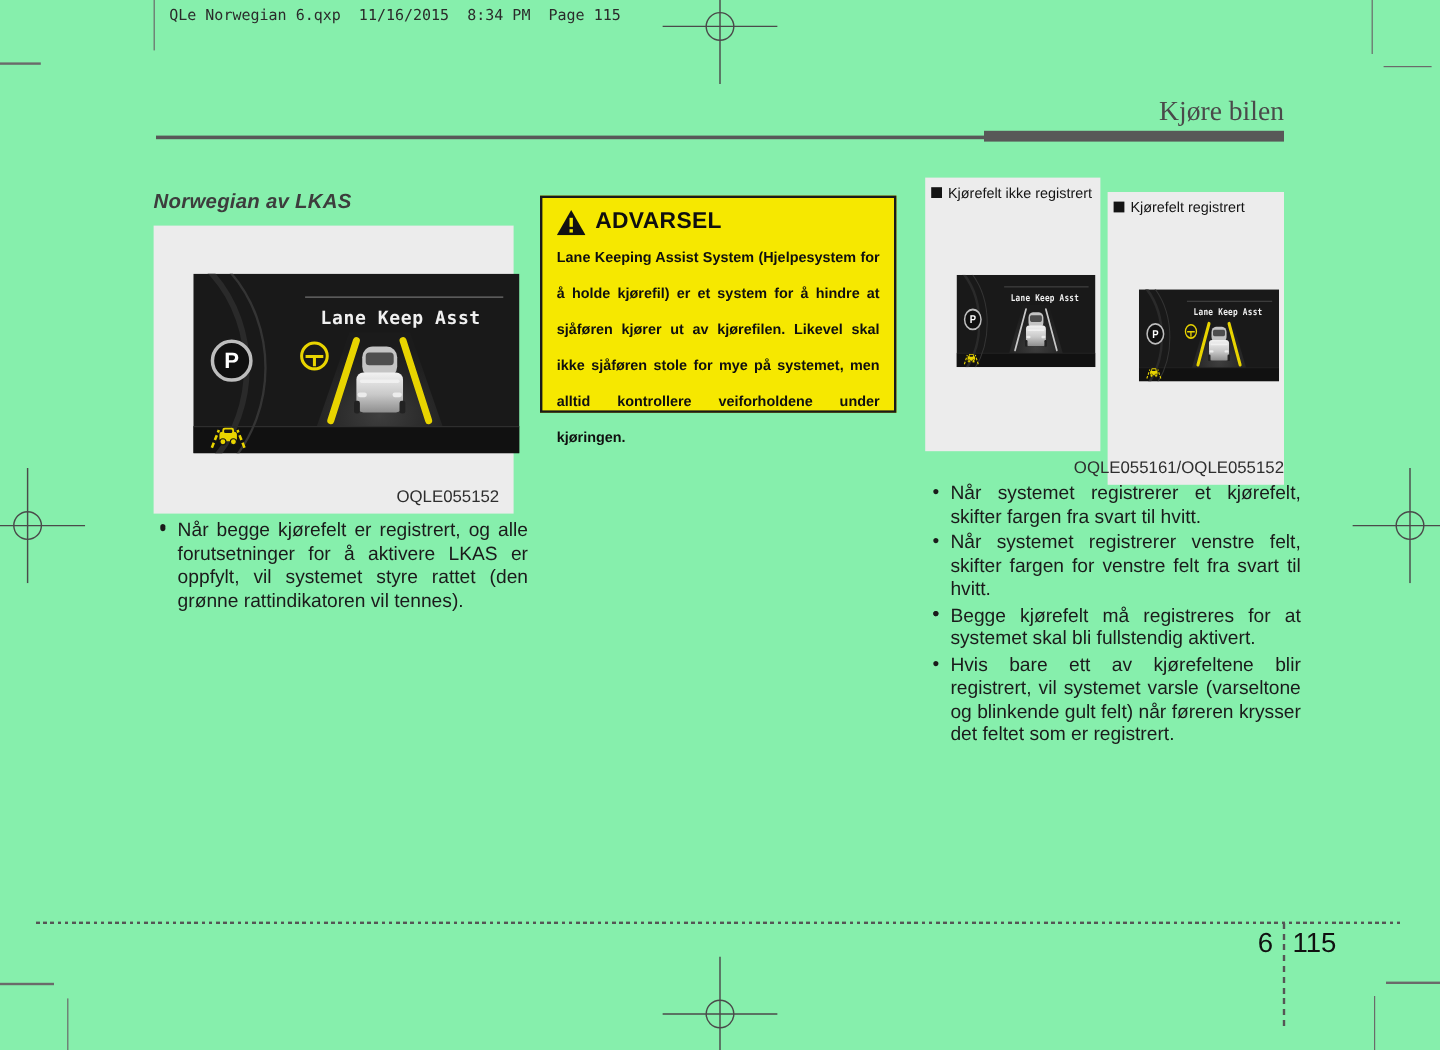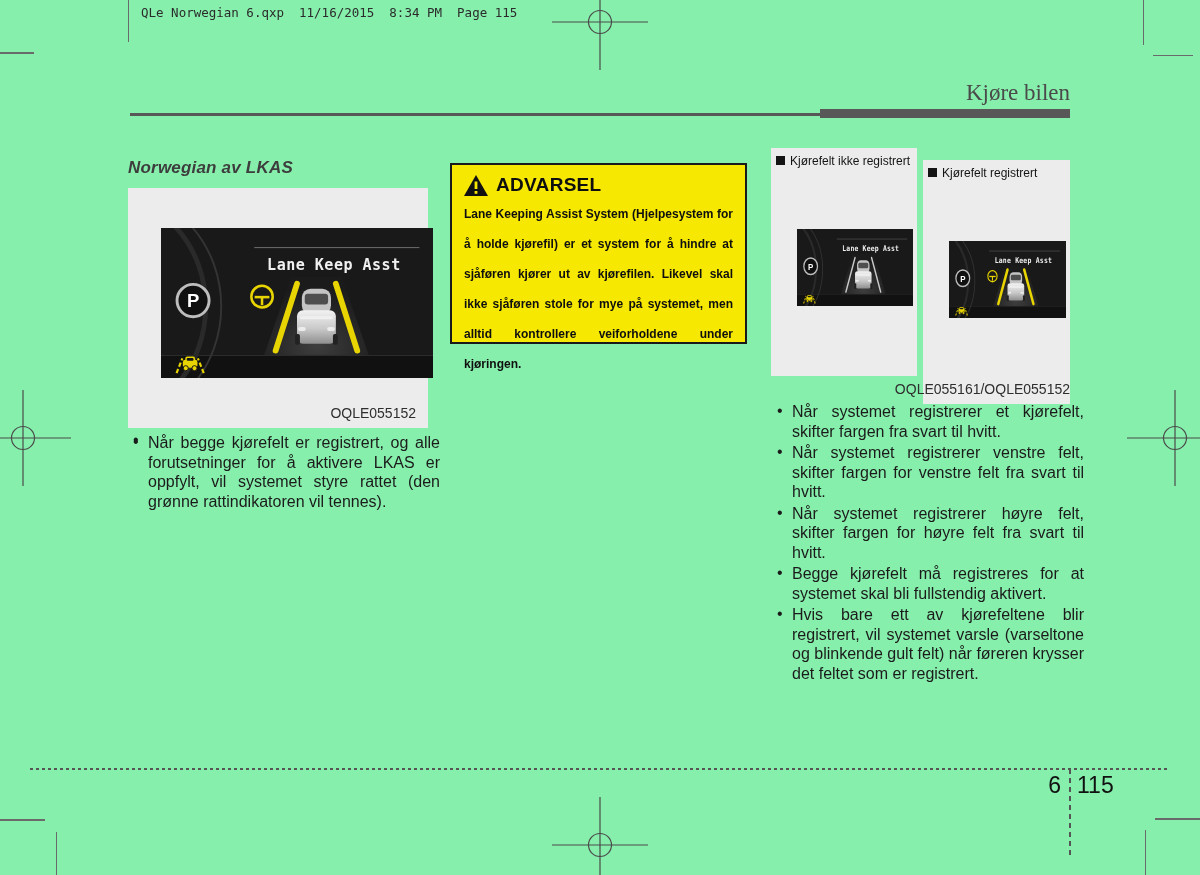--- a/index.html
+++ b/index.html
@@ -341,21 +341,20 @@
         <span>Når systemet registrerer et kjørefelt, skifter fargen fra svart til hvitt.</span>
       </div>
 
       <div class="bullet">
         <span class="dot">•</span>
         <span>Når systemet registrerer venstre felt, skifter fargen for venstre felt fra svart til hvitt.</span>
       </div>
 
       <div class="bullet">
         <span class="dot">•</span>
-        <span>Når systemet registrerer høyre felt, skifter fargen for høyre felt fra svart til hvitt.</span>
       </div>
 
       <div class="bullet">
         <span class="dot">•</span>
         <span>Begge kjørefelt må registreres for at systemet skal bli fullstendig aktivert.</span>
       </div>
 
       <div class="bullet">
         <span class="dot">•</span>
         <span>Hvis bare ett av kjørefeltene blir registrert, vil systemet varsle (varseltone og blinkende gult felt) når føreren krysser det feltet som er registrert.</span>

